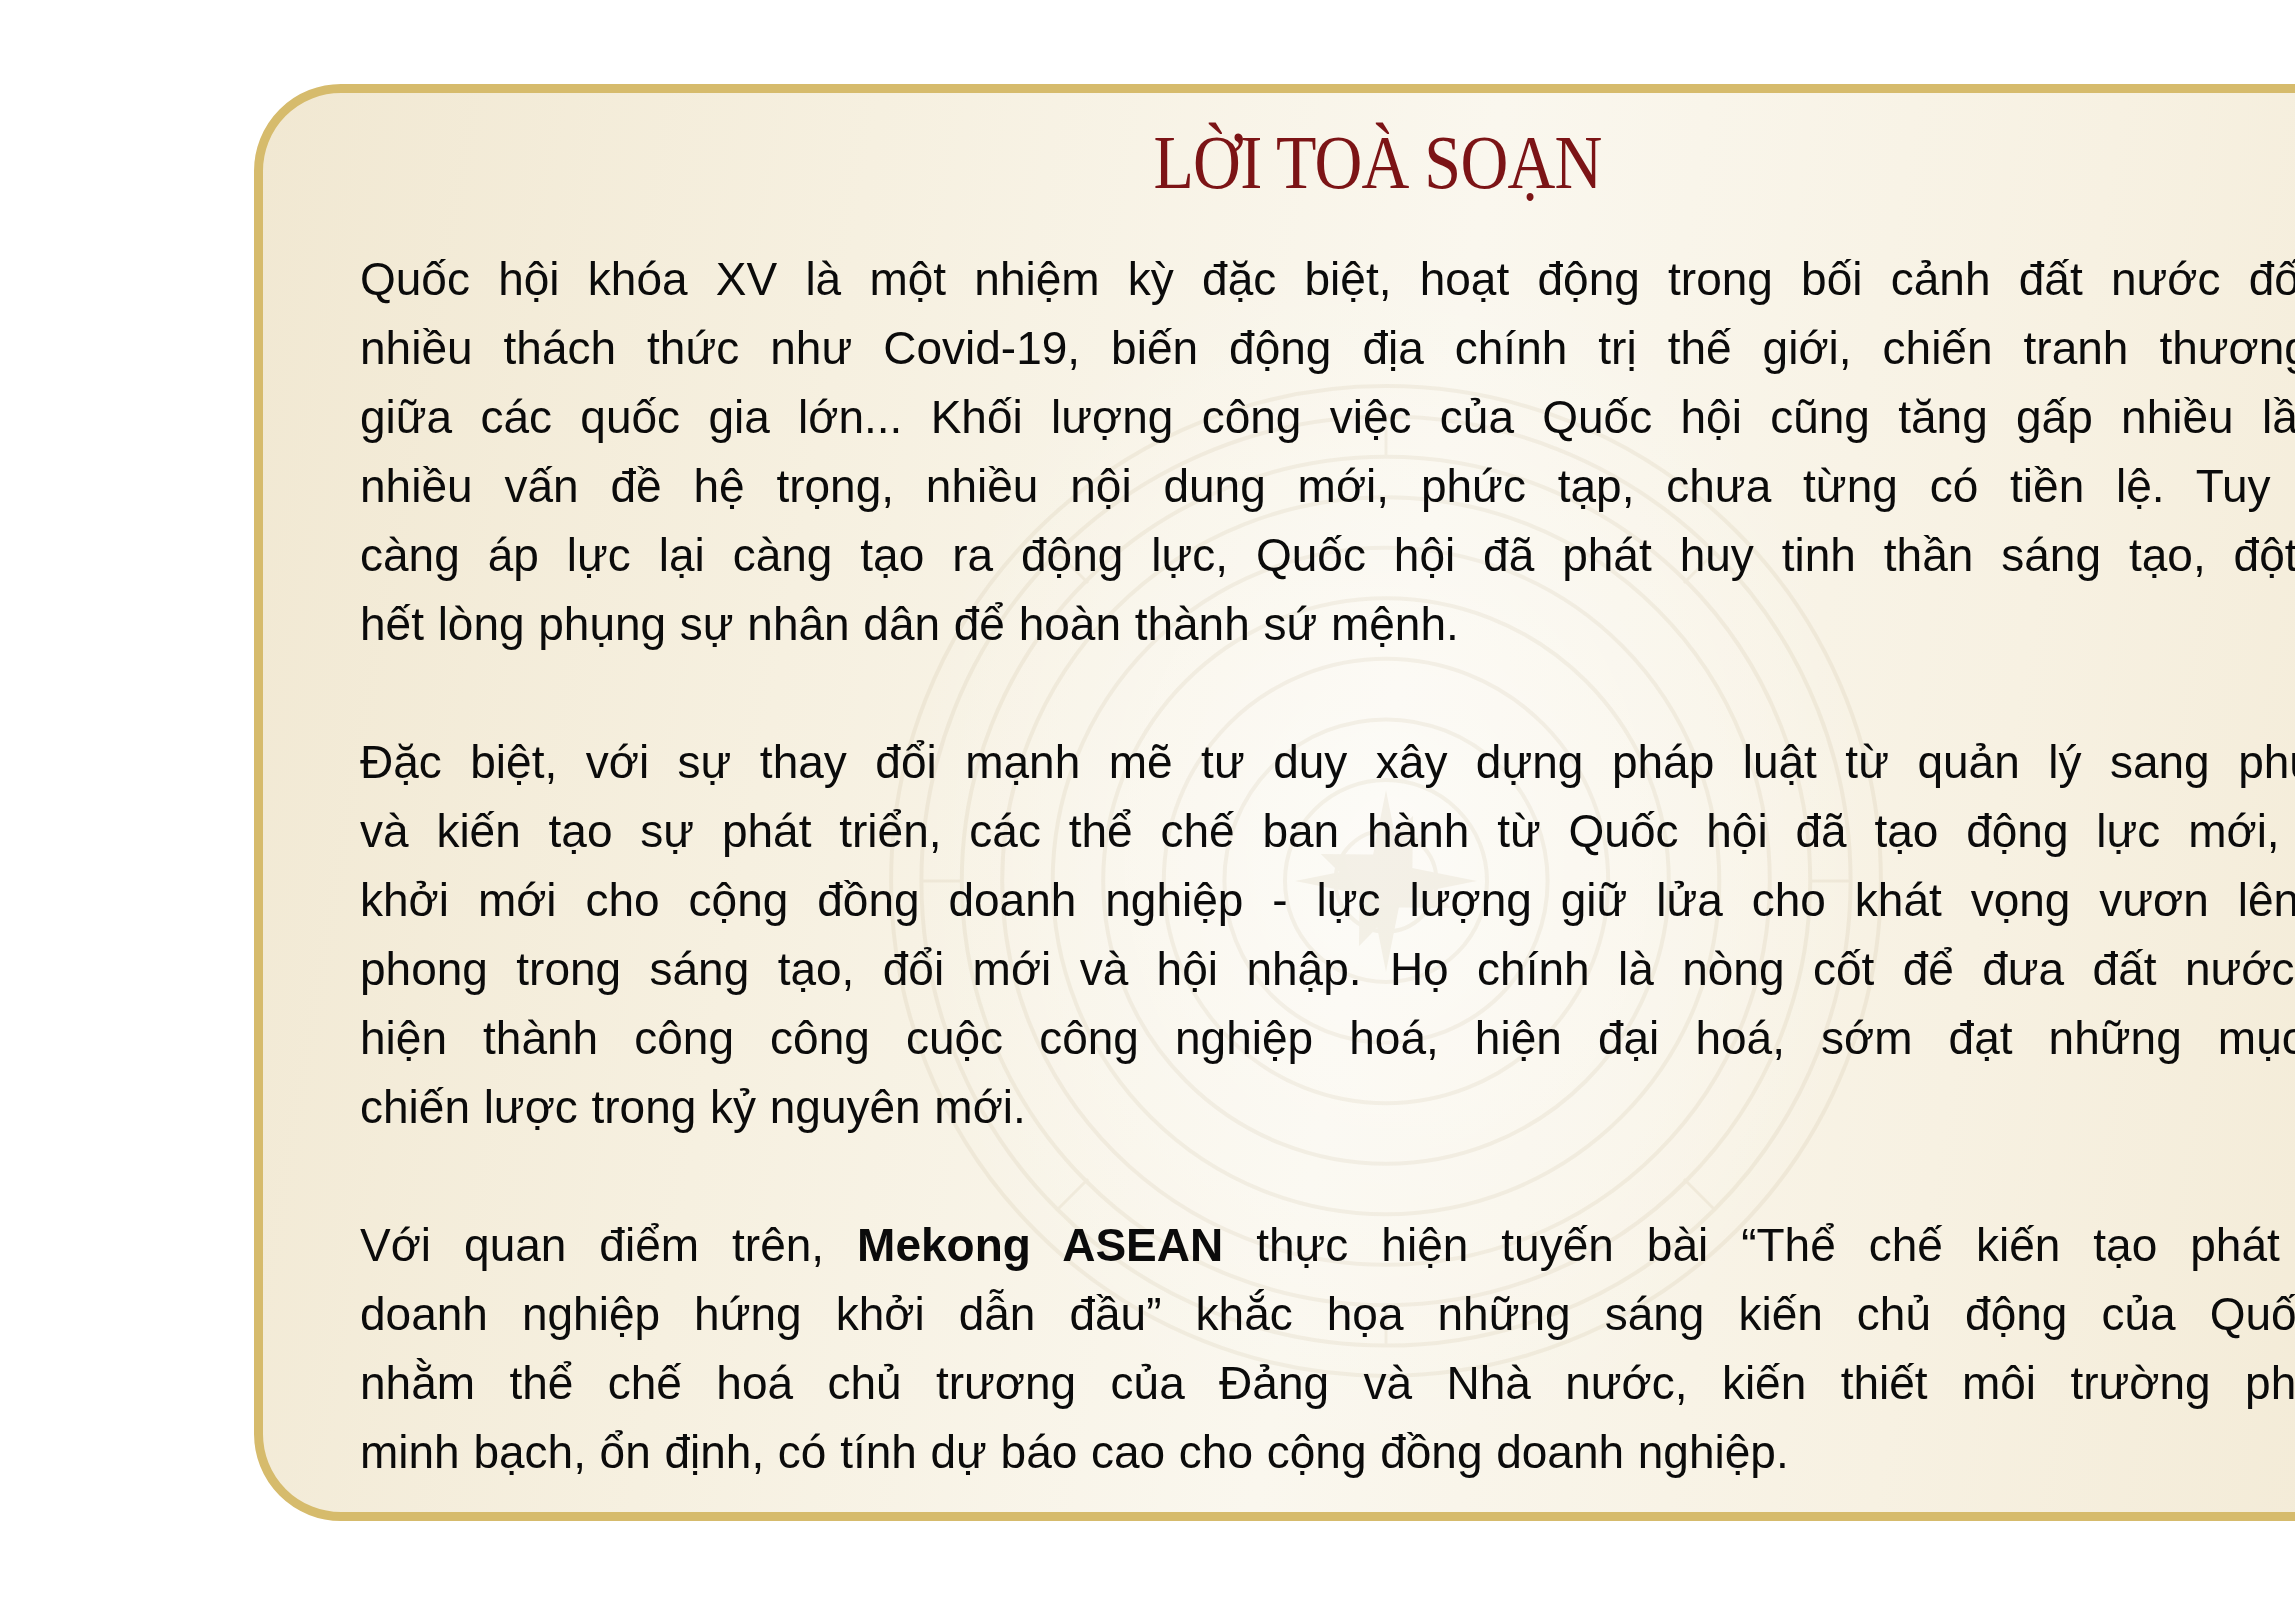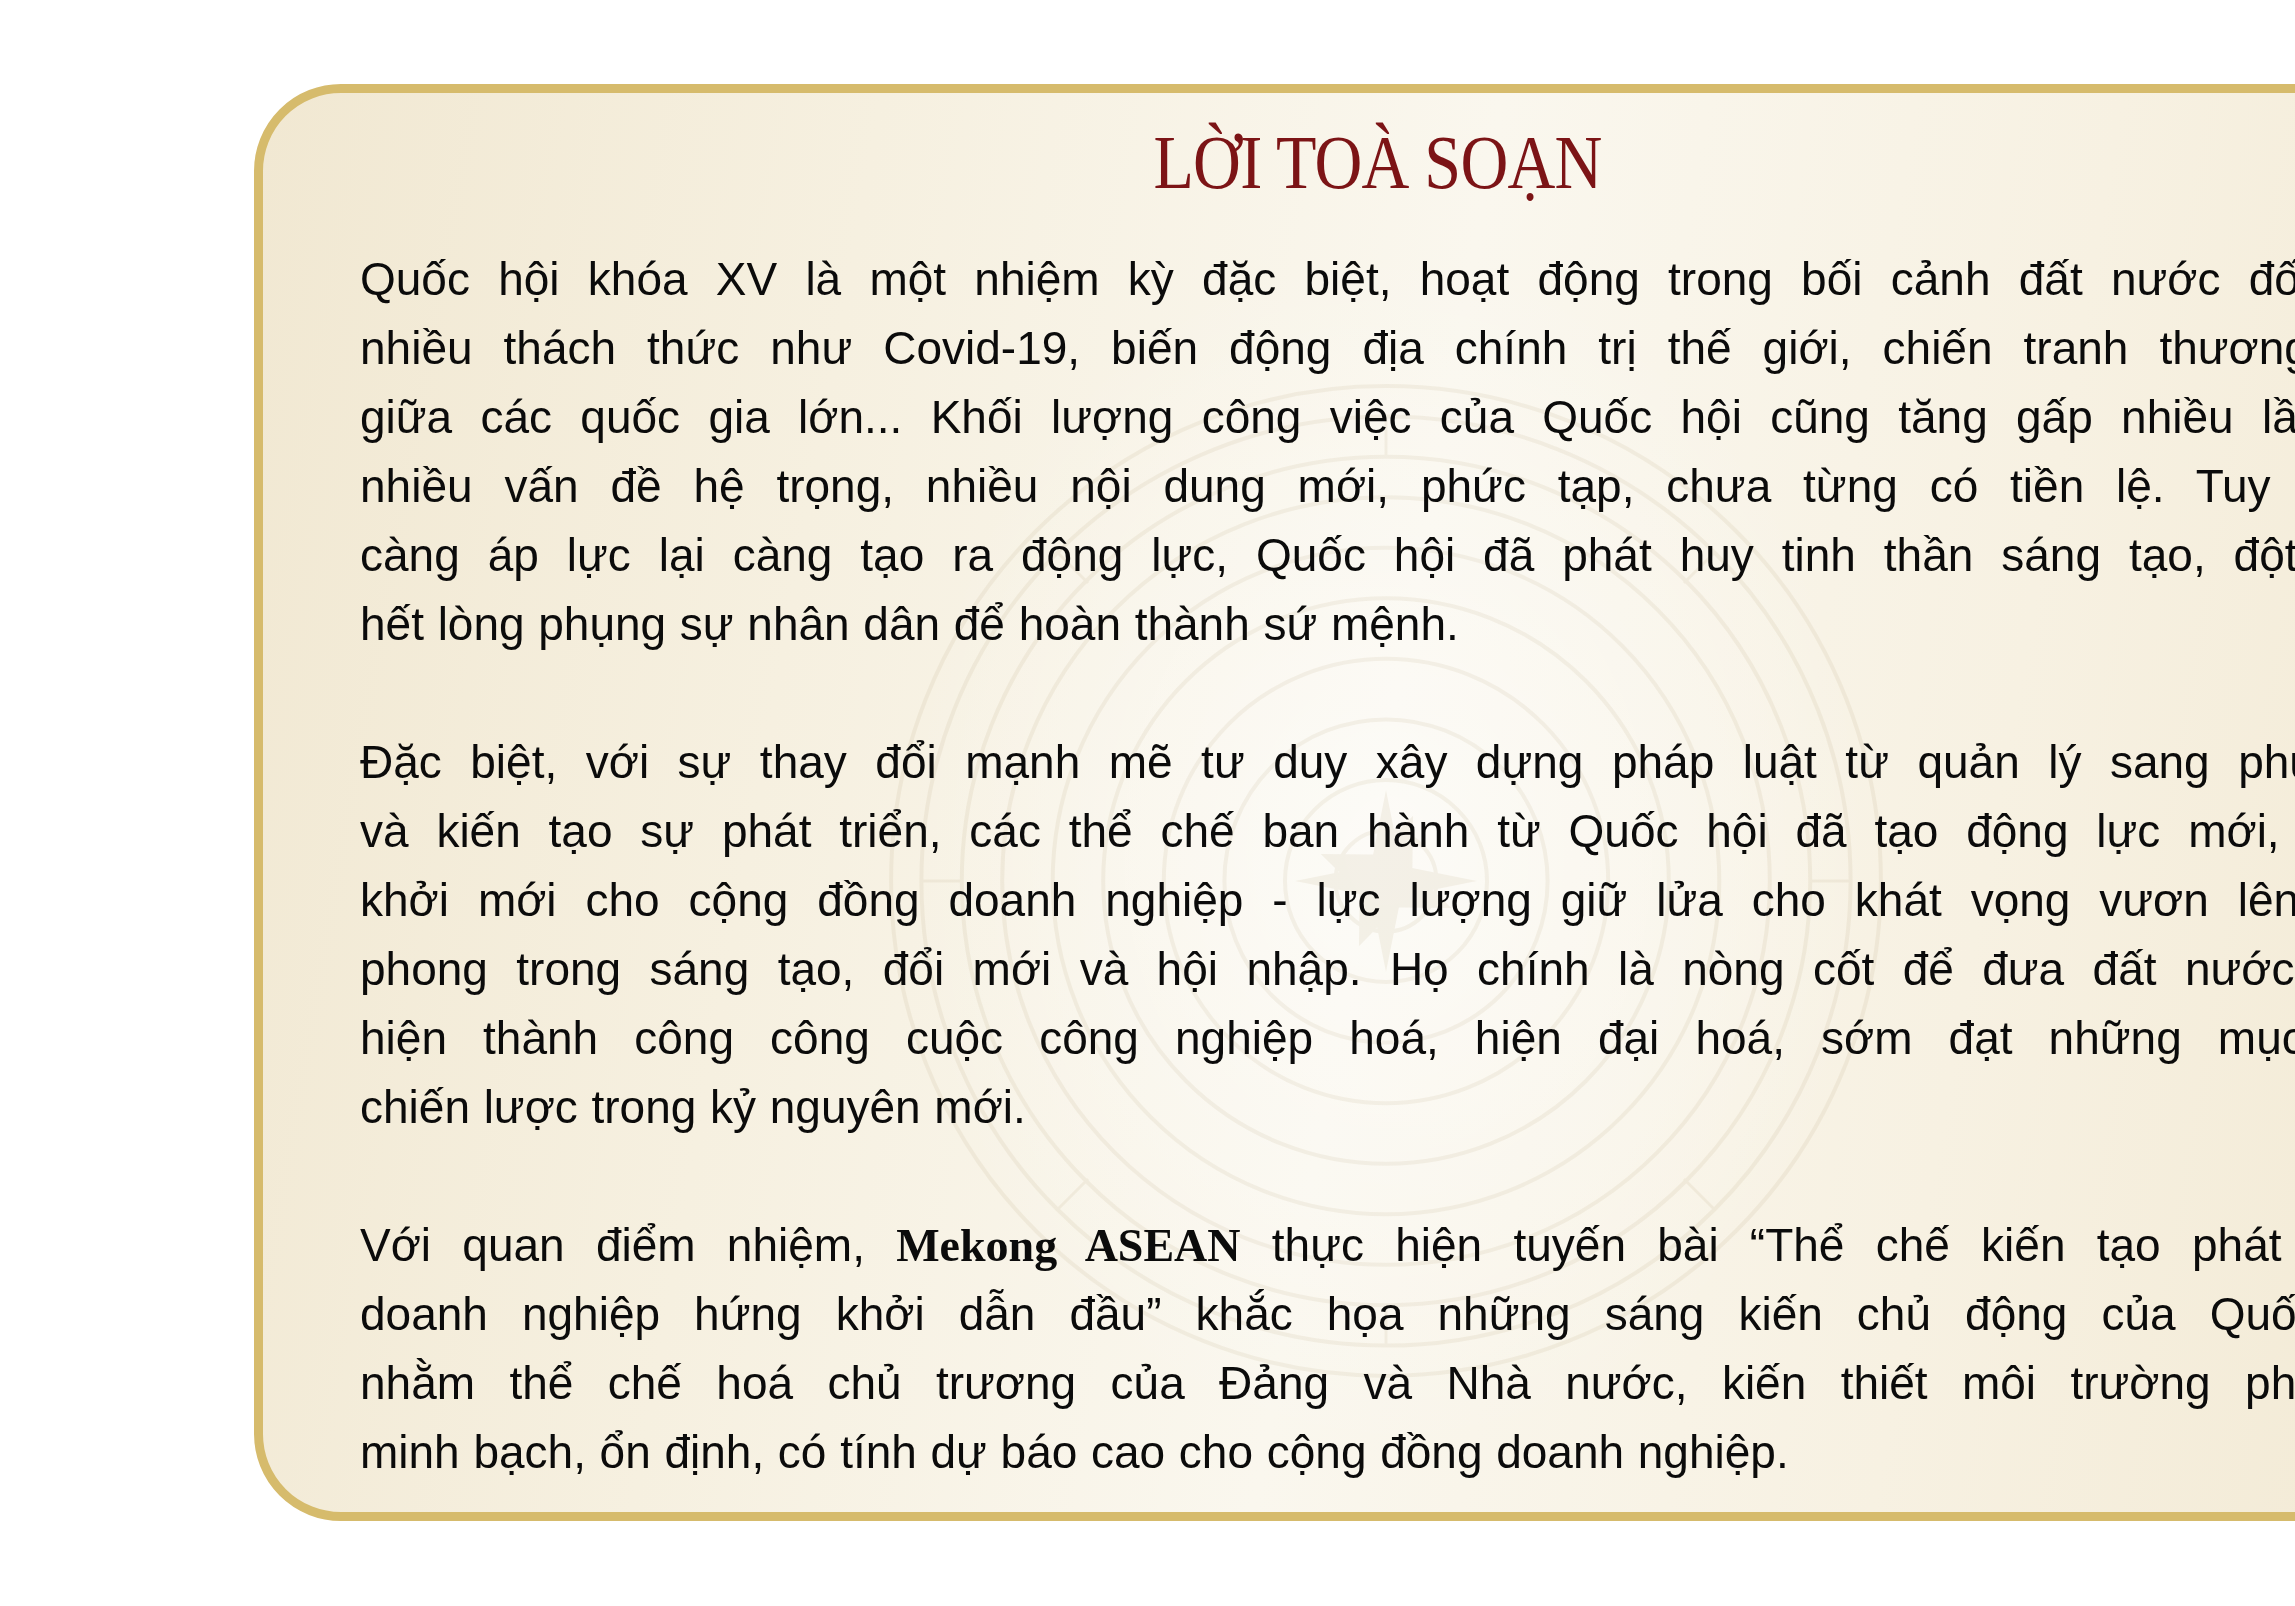--- a/index.html
+++ b/index.html
@@ -81,21 +81,20 @@
   .line.last {
     text-align: left;
     text-align-last: left;
   }
   .spacer {
     display: block;
     height: 69px;
   }
   .bold {
     font-weight: bold;
-    font-family: Liberation Serif, serif;
   }
 </style>
 </head>
 <body>
 
 <div class="page">
   <div class="editorial-box">
     <div class="glow"></div>
 
     <svg class="watermark" viewBox="0 0 200 200" xmlns="http://www.w3.org/2000/svg">
@@ -145,21 +144,21 @@
         <span class="line">Đặc biệt, với sự thay đổi mạnh mẽ tư duy xây dựng pháp luật từ quản lý sang phục vụ</span>
         <span class="line">và kiến tạo sự phát triển, các thể chế ban hành từ Quốc hội đã tạo động lực mới, hứng</span>
         <span class="line">khởi mới cho cộng đồng doanh nghiệp - lực lượng giữ lửa cho khát vọng vươn lên, tiên</span>
         <span class="line">phong trong sáng tạo, đổi mới và hội nhập. Họ chính là nòng cốt để đưa đất nước thực</span>
         <span class="line">hiện thành công công cuộc công nghiệp hoá, hiện đại hoá, sớm đạt những mục tiêu</span>
         <span class="line last">chiến lược trong kỷ nguyên mới.</span>
       </div>
       <span class="spacer"></span>
 
       <div>
-        <span class="line"><span>Với quan điểm nhiệm,</span> <span class="bold">Mekong ASEAN</span> <span>thực hiện tuyến bài “Thể chế kiến tạo phát triển,</span></span>
+        <span class="line"><span>Với quan điểm trên,</span> <span class="bold">Mekong ASEAN</span> <span>thực hiện tuyến bài “Thể chế kiến tạo phát triển,</span></span>
         <span class="line">doanh nghiệp hứng khởi dẫn đầu” khắc họa những sáng kiến chủ động của Quốc hội</span>
         <span class="line">nhằm thể chế hoá chủ trương của Đảng và Nhà nước, kiến thiết môi trường pháp lý</span>
         <span class="line last">minh bạch, ổn định, có tính dự báo cao cho cộng đồng doanh nghiệp.</span>
       </div>
     </div>
   </div>
 </div>
 
 
 </body></html>

